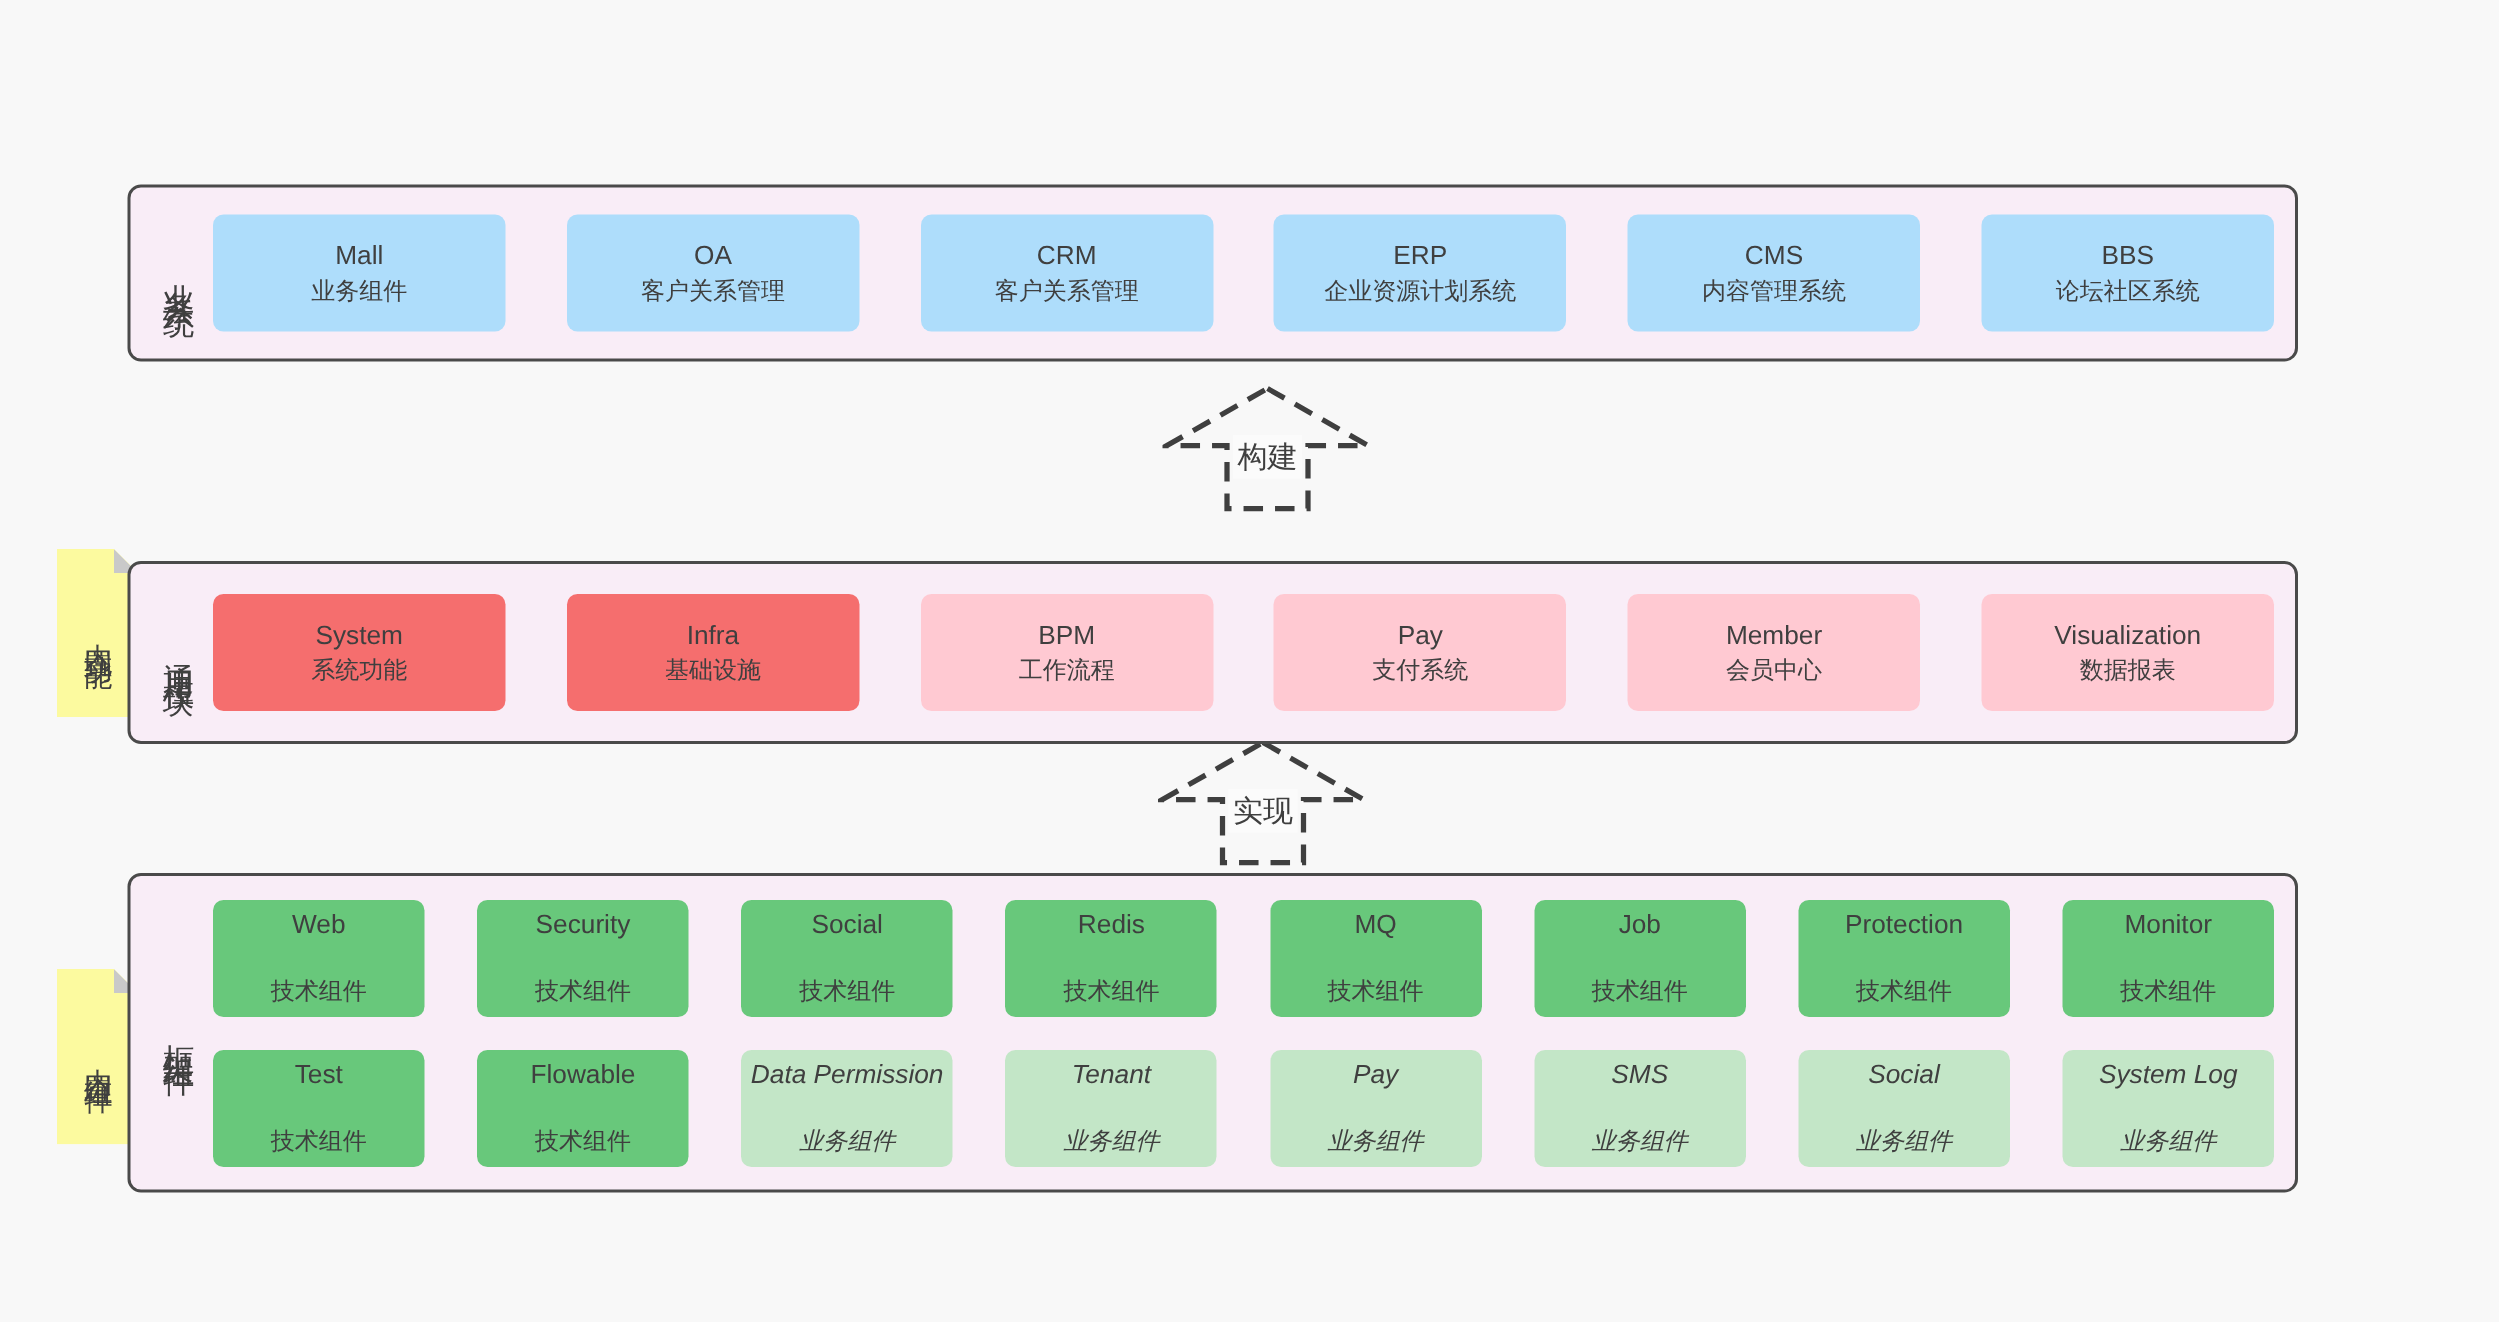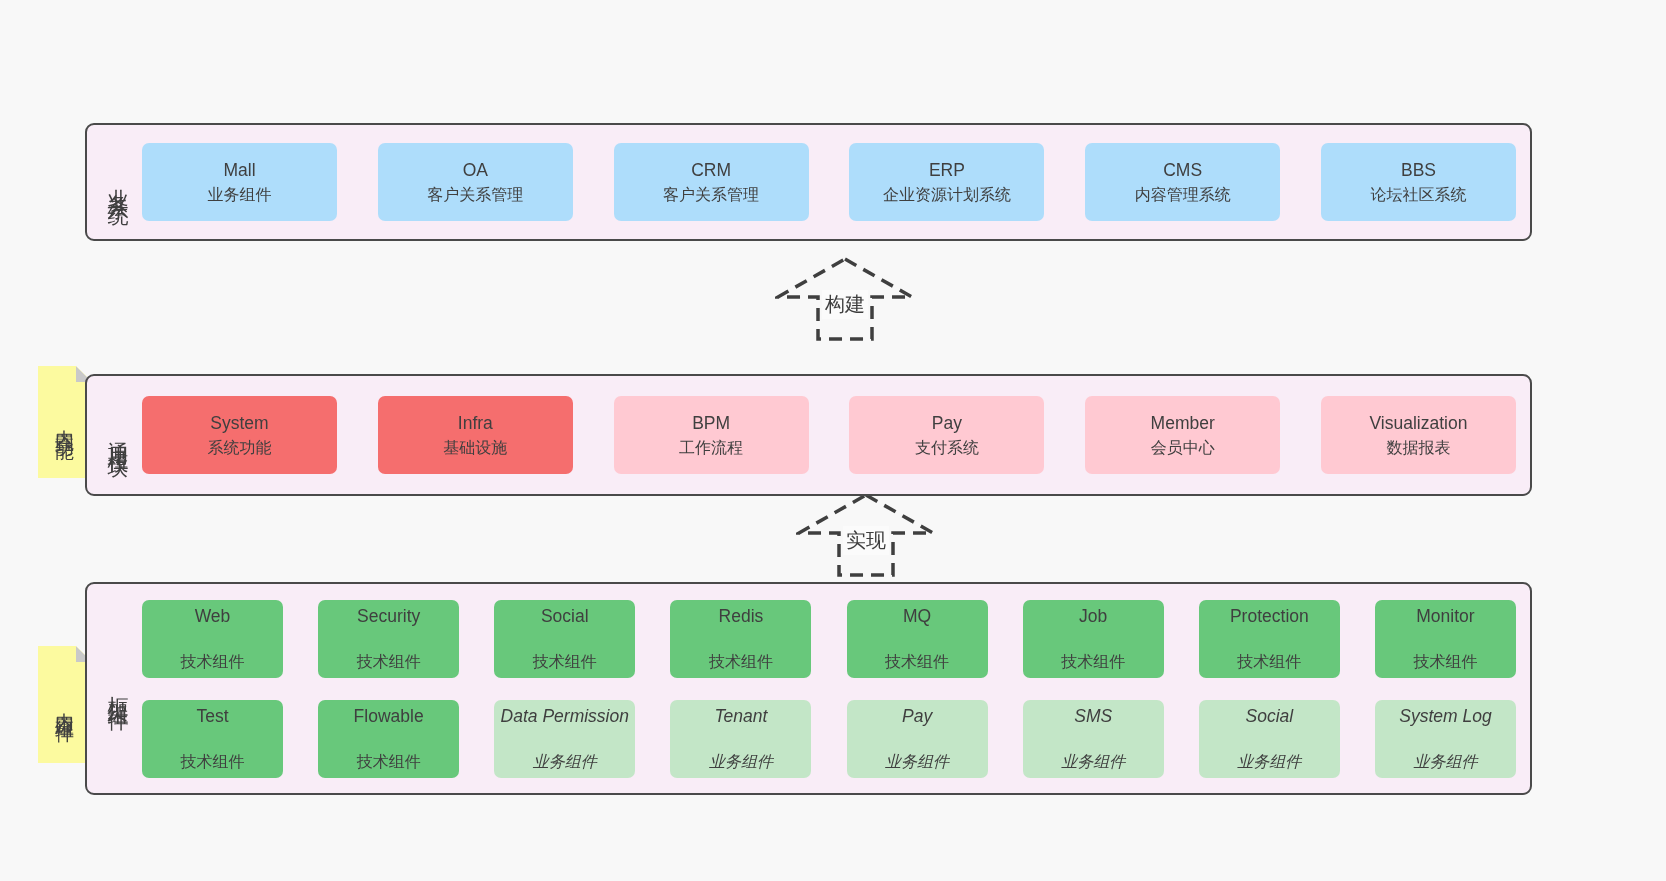--- a/index.html
+++ b/index.html
@@ -226,21 +226,21 @@
 
           <div class="box pink">
             <div class="box-title">Visualization</div>
             <div class="box-sub">数据报表</div>
           </div>
 
       </div>
     </div>
   </section>
 
-  <div class="arrow" style="left:796px; top:492px;">
+  <div class="arrow" style="left:772px; top:492px;">
     <svg width="140" height="86" viewBox="0 0 140 86">
       <polygon points="70,3 137,41 97,41 97,83 43,83 43,41 3,41"></polygon>
     </svg>
     <span class="arrow-label">实现</span>
   </div>
 
   <section class="container bottom cols8">
     <div class="v-label">框架组件</div>
     <div class="row-area">
       <div class="row">

